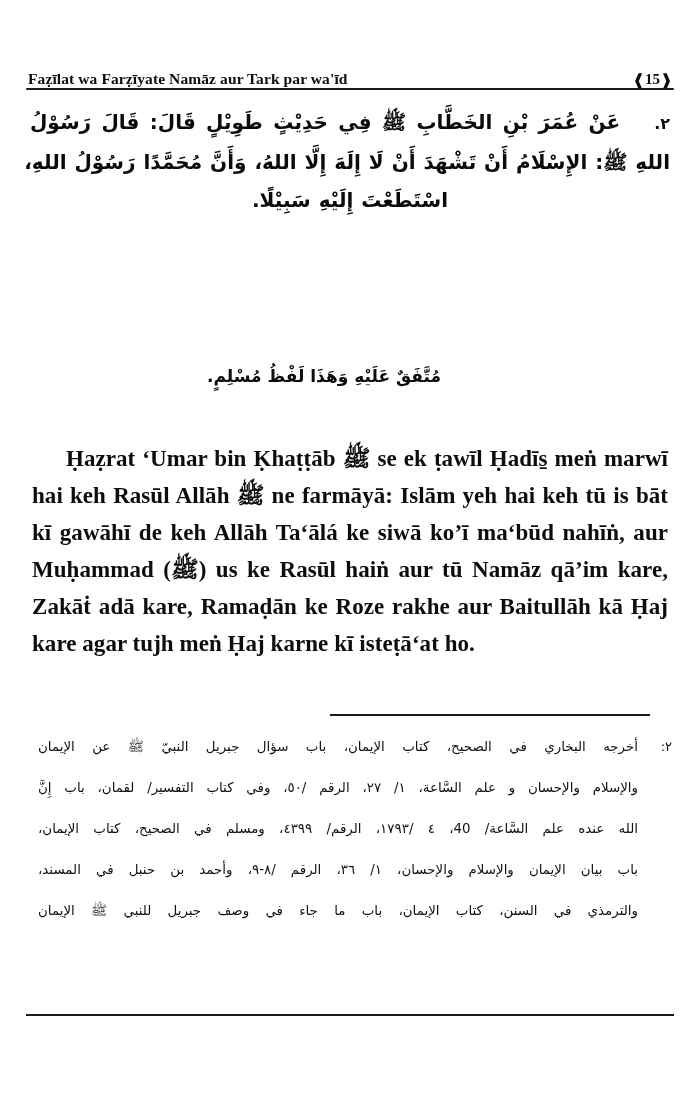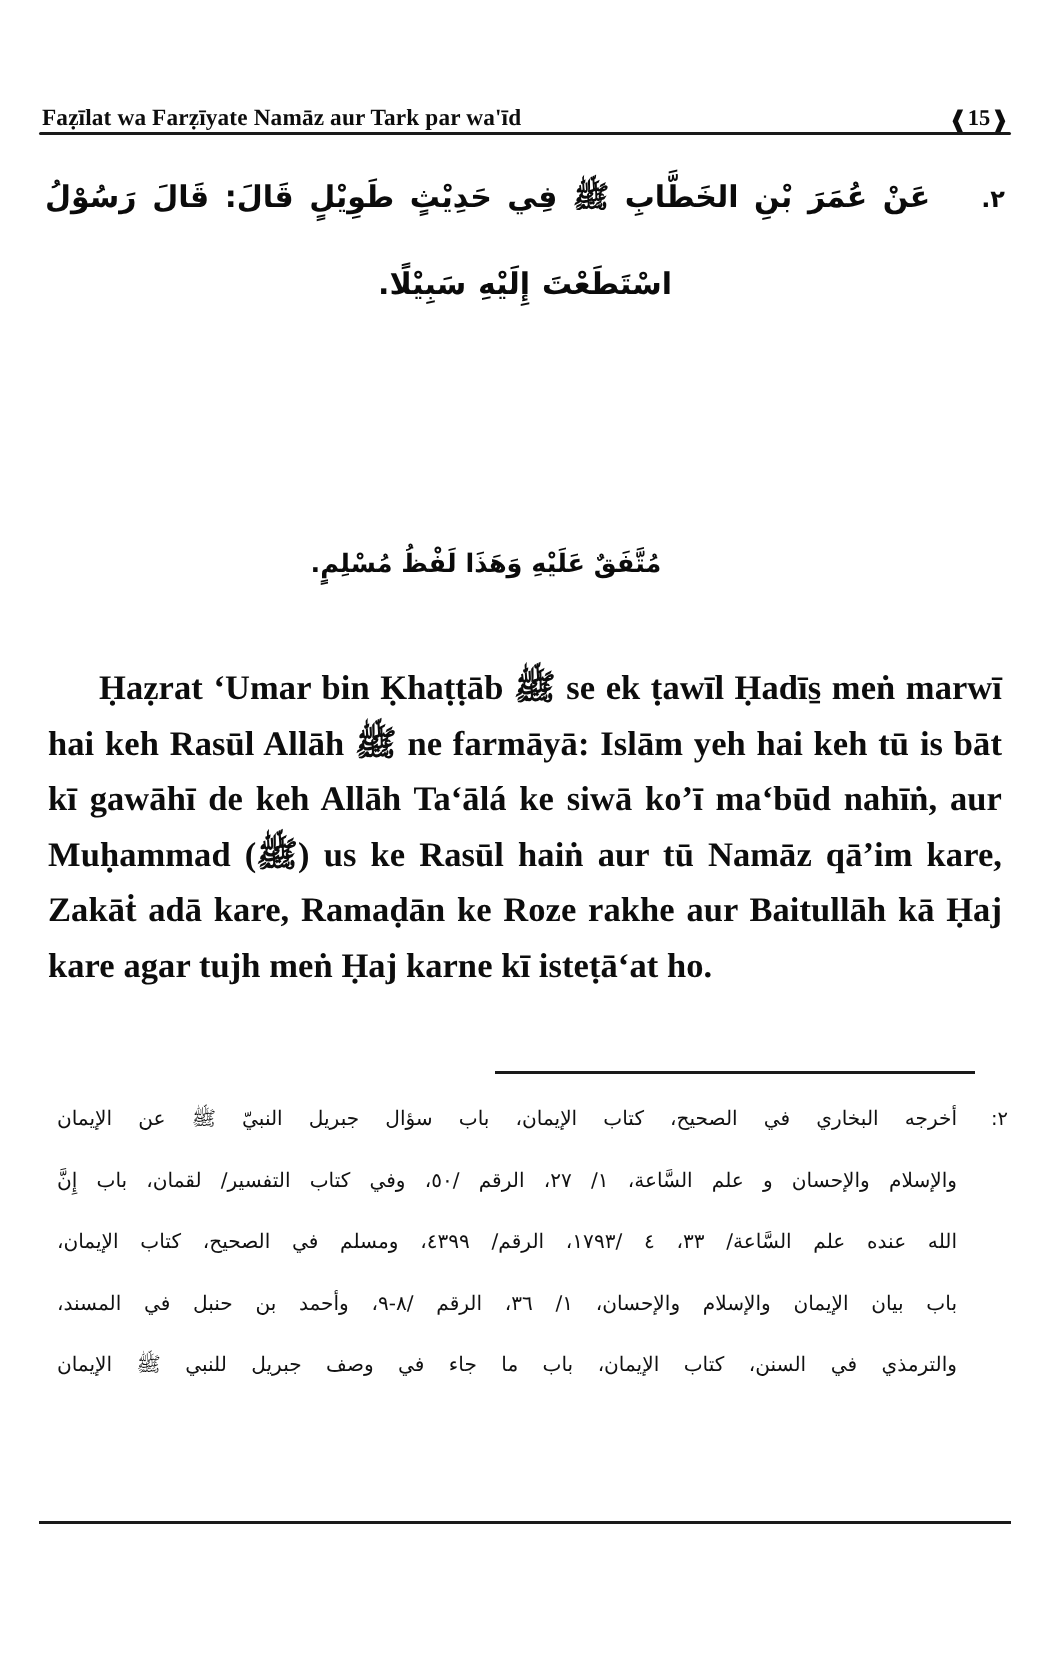--- a/index.html
+++ b/index.html
@@ -71,21 +71,21 @@
     position: absolute;
     top: 103px;
     left: 30px;
     right: 30px;
     direction: rtl;
     text-align: justify;
     text-align-last: justify;
     font-family: "DejaVu Sans", "Liberation Sans", sans-serif;
     font-size: 20px;
     font-weight: 700;
-    line-height: 56px;
+    line-height: 38px;
     color: #0b0b0b;
     word-spacing: 1px;
   }
   .arabic-line {
     direction: rtl;
     text-align: justify;
     text-align-last: justify;
     white-space: nowrap;
   }
   .arabic-line.last {
@@ -203,36 +203,37 @@
       <span class="folio-orn">❰</span>
         <span>15</span>
         <span class="folio-orn">❱</span>
     </div>
   </div>
 
   <div class="rule-head"></div>
 
   <div class="arabic-block">
     <div class="arabic-line"><span class="hadith-num">۲.</span><span>عَنْ عُمَرَ بْنِ الخَطَّابِ ﷺ فِي حَدِيْثٍ طَوِيْلٍ قَالَ: قَالَ رَسُوْلُ</span></div>
+    <div class="arabic-line"><span>اللهِ ﷺ: الإِسْلَامُ أَنْ تَشْهَدَ أَنْ لَا إِلَهَ إِلَّا اللهُ، وَأَنَّ مُحَمَّدًا رَسُوْلُ اللهِ،</span></div>
     <div class="arabic-line last"><span>اسْتَطَعْتَ إِلَيْهِ سَبِيْلًا.</span></div>
   </div>
 
   <div class="attrib">مُتَّفَقٌ عَلَيْهِ وَهَذَا لَفْظُ مُسْلِمٍ.</div>
 
   <div class="translation">Ḥaẓrat ‘Umar bin Ḳhaṭṭāb ﷺ  se ek ṭawīl Ḥadīs̱ meṅ marwī hai keh Rasūl Allāh ﷺ ne farmāyā: Islām yeh hai keh tū is bāt kī gawāhī de keh Allāh Ta‘ālá ke siwā ko’ī ma‘būd nahīṅ, aur Muḥammad (ﷺ) us ke Rasūl haiṅ aur tū Namāz qā’im kare, Zakāṫ adā kare, Ramaḍān ke Roze rakhe aur Baitullāh kā Ḥaj kare agar tujh meṅ Ḥaj karne kī isteṭā‘at ho.</div>
 
   <div class="rule-foot"></div>
 
   <div class="footnote">
     <div class="fn-row">
       <div class="fn-marker">۲:</div>
       <div class="fn-body">
         <div class="fn-line">أخرجه البخاري في الصحيح، كتاب الإيمان، باب سؤال جبريل النبيّ ﷺ عن الإيمان</div>
         <div class="fn-line">والإسلام والإحسان و علم السَّاعة، ١/ ٢٧، الرقم /٥٠، وفي كتاب التفسير/ لقمان، باب إِنَّ</div>
-        <div class="fn-line">الله عنده علم السَّاعة/ ٣٣، ٤ /١٧٩٣، الرقم/ ٤٣٩٩، ومسلم في الصحيح، كتاب الإيمان،</div>
+        <div class="fn-line">الله عنده علم السَّاعة/ 40، ٤ /١٧٩٣، الرقم/ ٤٣٩٩، ومسلم في الصحيح، كتاب الإيمان،</div>
         <div class="fn-line">باب بيان الإيمان والإسلام والإحسان، ١/ ٣٦، الرقم /٨-٩، وأحمد بن حنبل في المسند،</div>
         <div class="fn-line">والترمذي في السنن، كتاب الإيمان، باب ما جاء في وصف جبريل للنبي ﷺ الإيمان</div>
       </div>
     </div>
   </div>
 
   <div class="rule-bottom"></div>
 
 </div>
 

